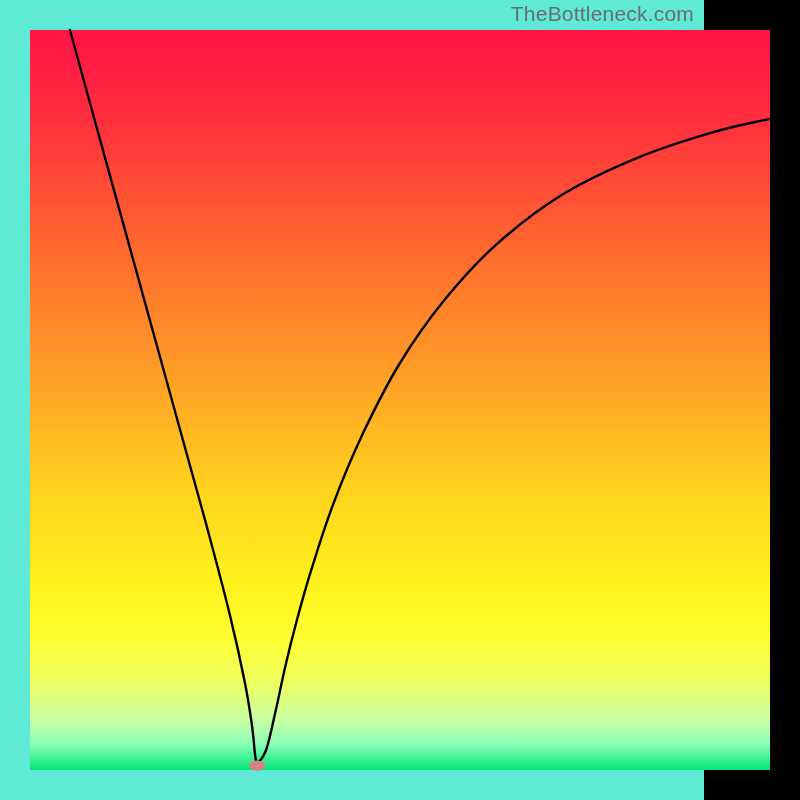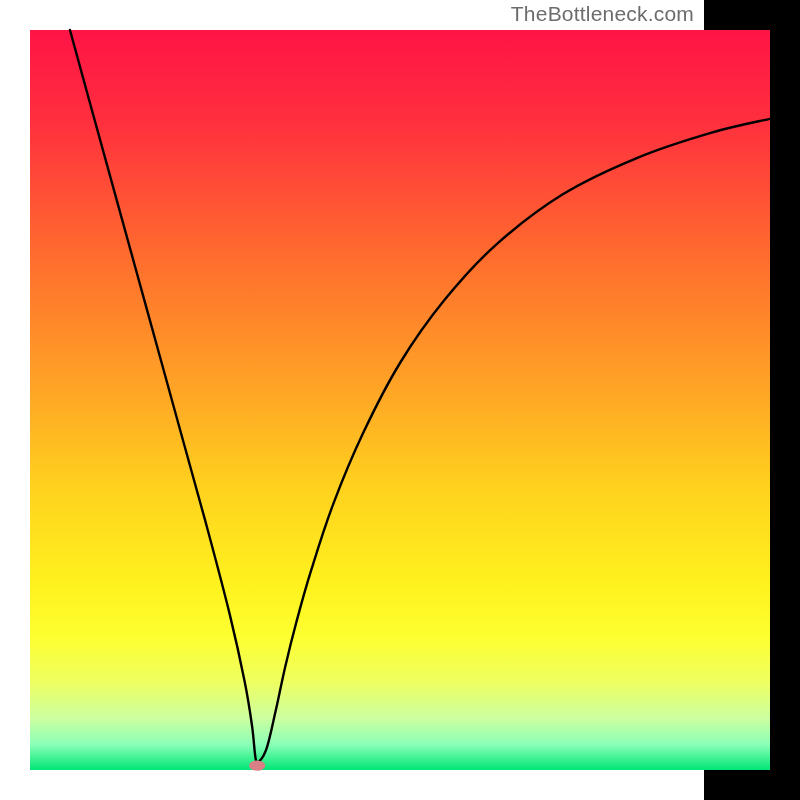--- a/index.html
+++ b/index.html
@@ -8,21 +8,21 @@
     width: 800px;
     height: 800px;
     background: #000000;
     overflow: hidden;
     font-family: Arial, Helvetica, sans-serif;
   }
   .stage {
     position: relative;
     width: 704px;
     height: 800px;
-    background: #ffffff;
+    background: #5eead4;
   }
   .watermark {
     position: absolute;
     top: 2px;
     right: 10px;
     color: #6b6c6e;
     font-size: 21px;
     font-weight: 400;
     letter-spacing: 0.2px;
     z-index: 5;

